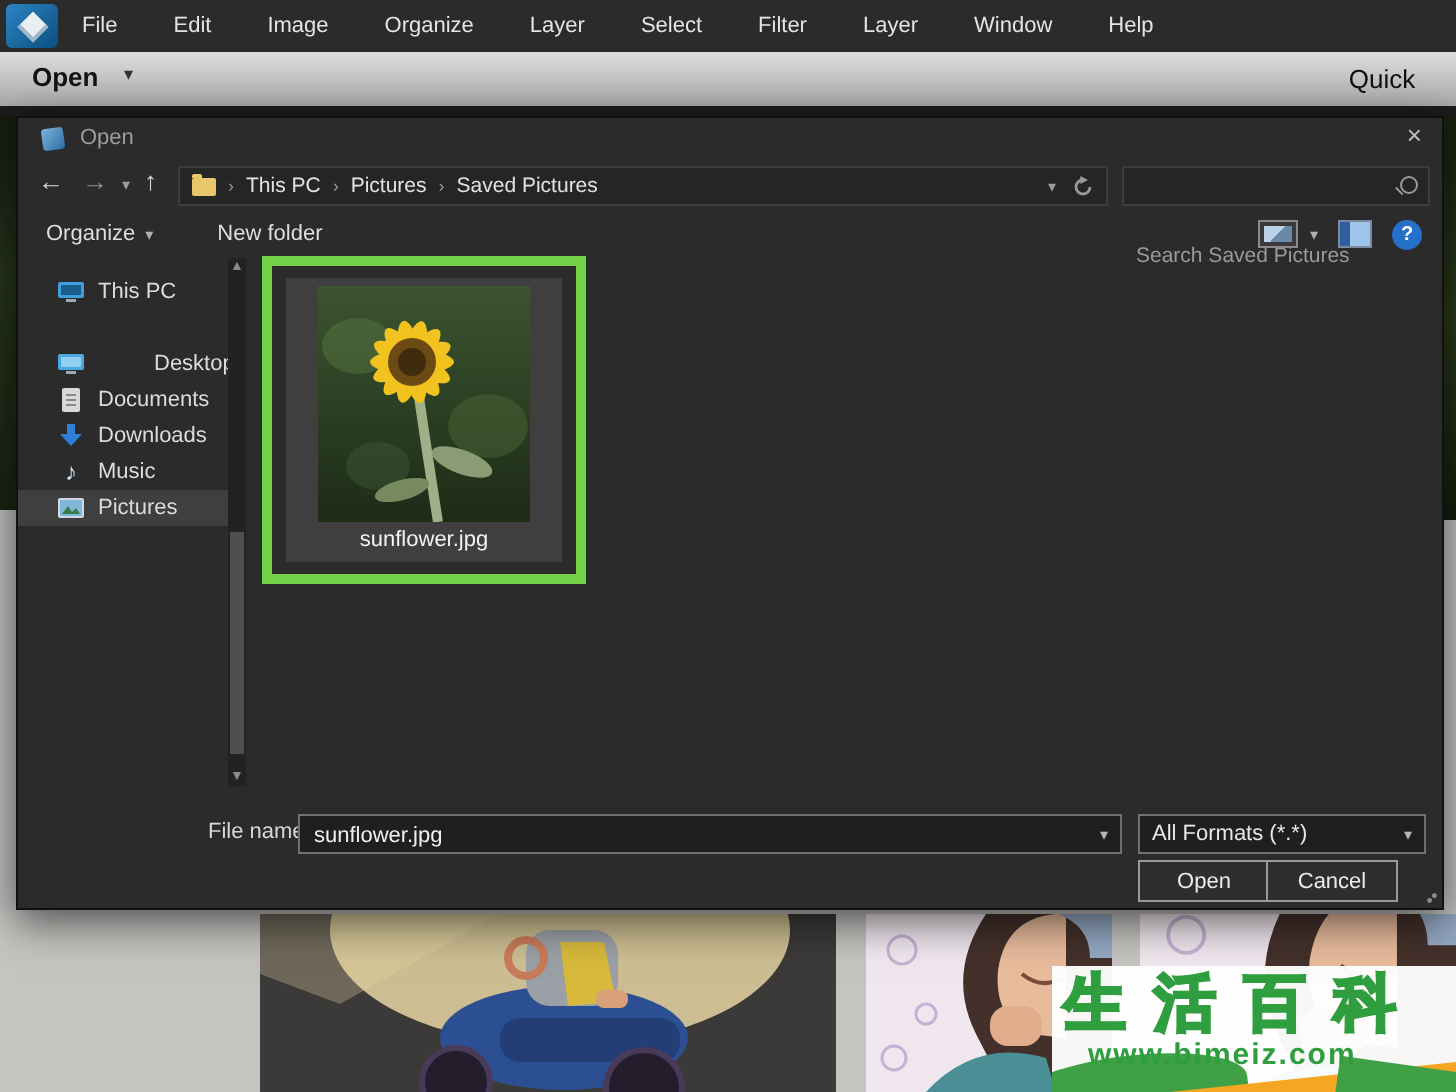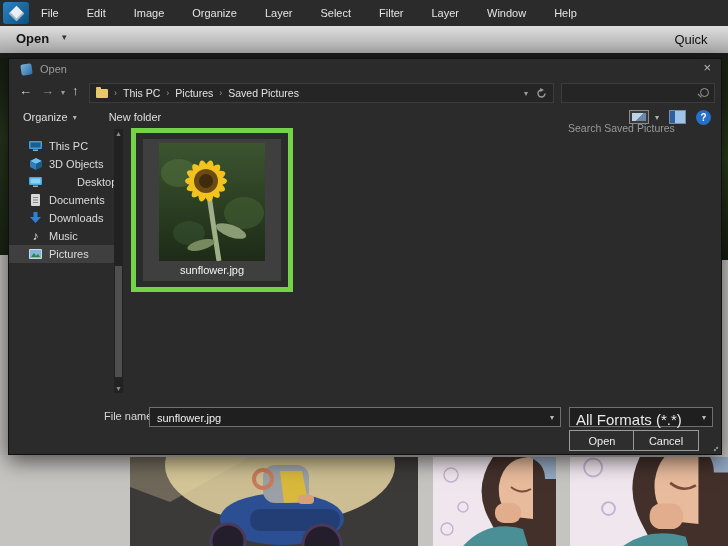--- a/index.html
+++ b/index.html
@@ -90,21 +90,21 @@
   .file-caption{margin-top:3px;font-size:11px;color:#f2f2f2;}
   
   .fname-label{position:absolute;left:95px;top:351px;font-size:11px;color:#d8d8d8;}
   .fname-input{position:absolute;left:140px;top:348px;width:412px;height:20px;background:#1f1f1f;
     border:1px solid #6f6f6f;box-sizing:border-box;}
   .fname-input input{position:absolute;left:5px;top:1px;width:380px;height:16px;background:transparent;border:none;
     color:#f0f0f0;font-size:11px;font-family:inherit;outline:none;}
   .combo-caret{position:absolute;right:6px;top:5px;font-size:8px;color:#b8b8b8;}
   .format-combo{position:absolute;left:560px;top:348px;width:144px;height:20px;background:#1f1f1f;
     border:1px solid #6f6f6f;box-sizing:border-box;}
-  .format-combo .val{position:absolute;left:6px;top:3px;font-size:15px;color:#e8e8e8;white-space:nowrap;}
+  .format-combo .val{position:absolute;left:6px;top:3px;font-size:11px;color:#e8e8e8;white-space:nowrap;}
   .dlg-btn{position:absolute;top:371px;width:66px;height:21px;background:#2e2e2e;border:1px solid #9a9a9a;
     box-sizing:border-box;color:#ececec;font-size:11px;display:flex;align-items:center;justify-content:center;cursor:default;}
   .open-btn{left:560px;}
   .cancel-btn{left:624px;}
   .grip{position:absolute;right:2px;bottom:2px;width:6px;height:6px;
     background:radial-gradient(circle at 70% 30%,#8a8a8a 1px,transparent 1.4px),
                radial-gradient(circle at 30% 70%,#8a8a8a 1px,transparent 1.4px);}
   
   .watermark{position:absolute;left:526px;top:483px;width:202px;height:63px;background:rgba(255,255,255,.96);overflow:hidden;}
   .wm-title{position:absolute;left:6px;top:-2px;font-size:31px;font-weight:bold;letter-spacing:14px;
@@ -244,30 +244,20 @@
 
     <div class="side-item" style="top:78px;">
       <span class="side-ico">
         <svg width="13" height="11" viewBox="0 0 13 11">
             <rect x="0" y="0" width="13" height="8" rx="1" fill="#3f9fdc"></rect>
             <rect x="1.5" y="1.5" width="10" height="5" fill="#1b5e8c"></rect>
             <rect x="4" y="8.5" width="5" height="1.5" fill="#9ab"></rect>
           </svg>
       </span>
       <span class="side-label">This PC</span>
-    </div>
-    <div class="side-item" style="top:96px;">
-      <span class="side-ico">
-        <svg width="12" height="12" viewBox="0 0 12 12">
-            <path d="M6 0 L12 3 L6 6 L0 3 Z" fill="#6fc2ef"></path>
-            <path d="M0 3 L6 6 L6 12 L0 9 Z" fill="#2f7fb8"></path>
-            <path d="M12 3 L6 6 L6 12 L12 9 Z" fill="#1b5e8c"></path>
-          </svg>
-      </span>
-      <span class="side-label">3D Objects</span>
     </div>
     <div class="side-item" style="top:114px;gap:28px;">
       <span class="side-ico">
         <svg width="13" height="11" viewBox="0 0 13 11">
             <rect x="0" y="0" width="13" height="8" rx="1" fill="#4aa8e0"></rect>
             <rect x="1.5" y="1.5" width="10" height="5" fill="#8fd0f2"></rect>
             <rect x="4" y="8.5" width="5" height="1.5" fill="#9ab"></rect>
           </svg>
       </span>
       <span class="side-label">Desktop</span>
@@ -354,14 +344,21 @@
     </div>
     <div class="format-combo">
       <span class="val">All Formats (*.*)</span>
       <span class="combo-caret">▾</span>
     </div>
     <div class="dlg-btn open-btn">Open</div>
     <div class="dlg-btn cancel-btn">Cancel</div>
     <div class="grip"></div>
   </div>
 
+  <div class="watermark">
+    <div class="wm-band-green"></div>
+    <div class="wm-band-orange"></div>
+    <div class="wm-band-right"></div>
+    <div class="wm-title">生活百科</div>
+    <div class="wm-url">www.bimeiz.com</div>
+  </div>
 
 </div>
 
 </body></html>

